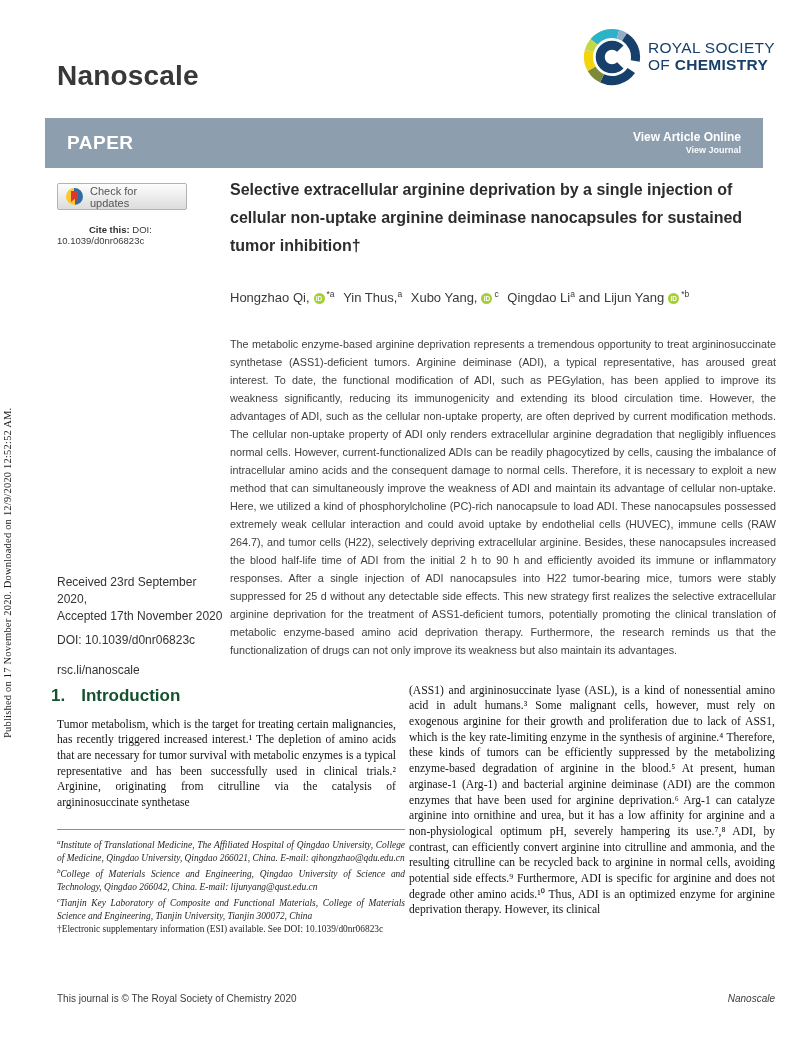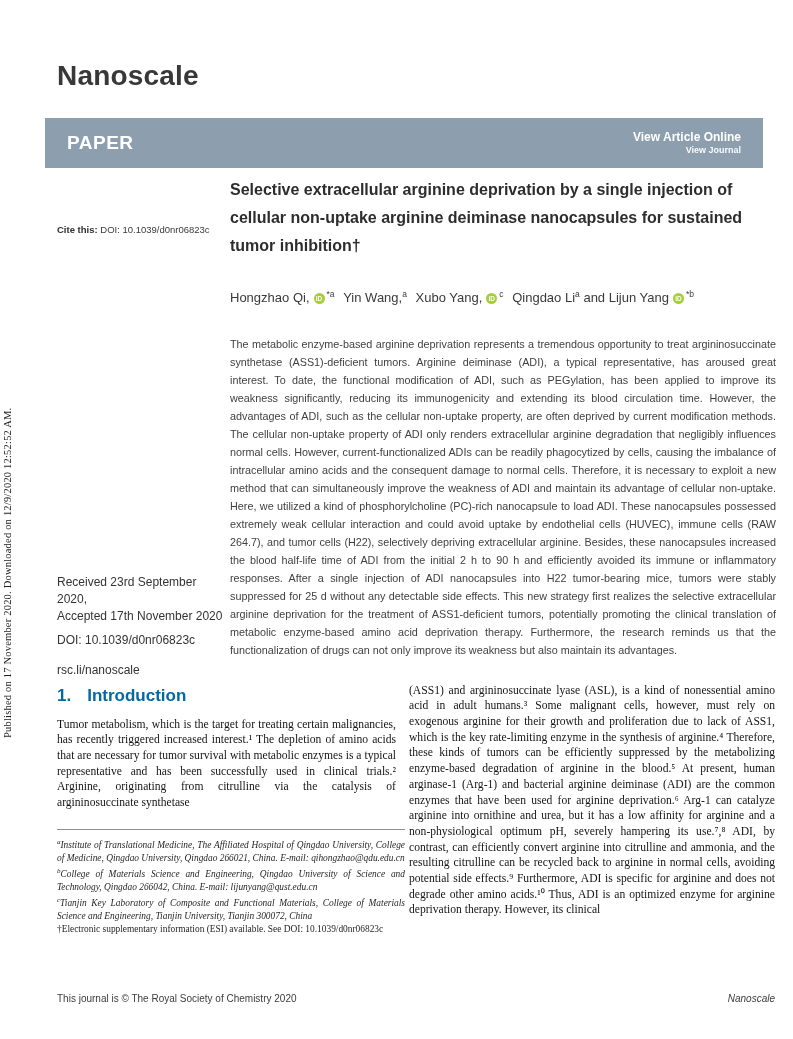--- a/index.html
+++ b/index.html
@@ -30,40 +30,40 @@
   .cfu-button{position:absolute;left:57px;top:183px;width:130px;height:27px;
               border:1px solid #b3b3b3;border-radius:2px;
               background:linear-gradient(#fdfdfd,#dcdcdc);display:flex;align-items:center;
               gap:7px;padding:0 8px;box-sizing:border-box;cursor:pointer;}
   .cfu-label{font-size:11px;color:#555;}
   .cm-icon{position:relative;width:17px;height:17px;border-radius:50%;flex:0 0 17px;
            background:conic-gradient(#2e6ca5 0 50%,#ffc62e 50% 100%);}
   .cm-book{position:absolute;left:5px;top:3px;width:7px;height:11px;background:#d8382e;
            clip-path:polygon(0 0,100% 0,100% 100%,50% 72%,0 100%);}
   .cite-line{position:absolute;left:57px;top:224px;width:172px;font-size:9.5px;color:#3a3a3a;}
-  .cite-line b{color:#2f2f2f;}
+  .cite-line b{color:#2f2f2f;margin-left:32px;}
   
   .title-block{position:absolute;left:230px;top:176px;width:546px;}
   .article-title{margin:0;font-size:16px;line-height:28px;font-weight:700;color:#2d2d2d;}
   .byline{position:absolute;left:230px;top:289px;width:546px;font-size:13px;color:#3a3a3a;}
   .byline .name.gap{margin-left:5px;}
   .byline .sup{font-size:8.5px;vertical-align:super;}
   .orcid{display:inline-flex;align-items:center;justify-content:center;width:11px;height:11px;
          border-radius:50%;background:#a6ce39;color:#fff;font-size:6.5px;font-weight:700;
          margin:0 2px 0 4px;vertical-align:1px;cursor:pointer;}
   
   .abstract{position:absolute;left:230px;top:324px;width:546px;font-size:10.8px;
             line-height:18px;text-align:justify;color:#3f3f3f;}
   
   .dates{position:absolute;left:57px;top:574px;width:168px;font-size:12px;color:#333;
          line-height:1.42;}
   .dates .doi{margin-top:7px;}
   .dates .rsclink{margin-top:13px;color:#333;text-decoration:none;display:inline-block;cursor:pointer;}
   
-  .intro-heading{position:absolute;left:57px;top:669px;font-size:17px;color:#0369a1;}
+  .intro-heading{position:absolute;left:51px;top:669px;font-size:17px;color:#14532d;}
   .intro-heading .hnum{margin-right:16px;}
   .bodytext{font-family:"Liberation Serif",serif;font-size:11.6px;line-height:15.7px;
             text-align:justify;color:#141414;}
   .col-left{position:absolute;left:57px;top:705px;width:339px;}
   .col-right{position:absolute;left:409px;top:671px;width:366px;}
   
   .footnotes{position:absolute;left:57px;top:829px;width:348px;border-top:1px solid #8f8f8f;
              padding-top:6px;font-family:Liberation Serif, serif;font-size:9.4px;
              line-height:12.9px;color:#1f1f1f;text-align:justify;}
   .footnotes .fn{font-style:italic;}
@@ -76,43 +76,65 @@
 </style>
 </head>
 <body>
 
 <div class="page">
 
   <div class="rotated">Published on 17 November 2020. Downloaded on 12/9/2020 12:52:52 AM.</div>
 
   <header class="masthead">
     <h1 class="journal-name">Nanoscale</h1>
+    <div class="rsc-logo">
+      <svg width="58" height="58" viewBox="0 0 64 64">
+        <path d="M 12.1 15.3 A 26 26 0 0 1 38.7 6.9" fill="none" stroke="#2db3c7" stroke-width="10"></path>
+        <path d="M 38.7 6.9 A 26 26 0 0 1 45.8 9.9" fill="none" stroke="#92aec6" stroke-width="10"></path>
+        <path d="M 45.8 9.9 A 26 26 0 0 1 57.6 36.5" fill="none" stroke="#173f6b" stroke-width="10"></path>
+        <path d="M 53.3 46.9 A 26 26 0 0 1 21.0 55.6" fill="none" stroke="#173f6b" stroke-width="10"></path>
+        <path d="M 21.0 55.6 A 26 26 0 0 1 9.5 45.0" fill="none" stroke="#7d8a39" stroke-width="10"></path>
+        <path d="M 9.5 45.0 A 26 26 0 0 1 6.9 25.3" fill="none" stroke="#f2d410" stroke-width="10"></path>
+        <path d="M 6.9 25.3 A 26 26 0 0 1 12.1 15.3" fill="none" stroke="#c3d944" stroke-width="10"></path>
+        <path d="M 41.2 41.2 A 13 13 0 1 1 41.2 22.8" fill="none" stroke="#173f6b" stroke-width="10"></path>
+      </svg>
+      <div class="rsc-logo-text">
+        <div>ROYAL SOCIETY</div>
+        <div><span>OF </span><b>CHEMISTRY</b></div>
+      </div>
+    </div>
   </header>
 
   <div class="banner">
     <span class="banner-type">PAPER</span>
     <div class="banner-links">
       <a class="vao">View Article Online</a>
       <a class="vj">View Journal</a>
     </div>
   </div>
 
+  <div class="cfu-button">
+    <span class="cm-icon">
+        <span class="cm-book"></span>
+      </span>
+    <span class="cfu-label">Check for updates</span>
+  </div>
 
   <div class="cite-line">
     <b>Cite this:</b>
     <span>DOI: 10.1039/d0nr06823c</span>
   </div>
 
   <div class="title-block">
     <h2 class="article-title">Selective extracellular arginine deprivation by a single injection of cellular non-uptake arginine deiminase nanocapsules for sustained tumor inhibition†</h2>
   </div>
 
   <div class="byline">
     <span class="name">Hongzhao Qi,</span><span class="orcid">iD</span><span class="sup">*a</span>
-    <span class="name gap">Yin Wang,</span><span class="sup">a</span>
+    <span class="name gap">Yin Thus,</span><span class="sup">a</span>
     <span class="name gap">Xubo Yang,</span><span class="orcid">iD</span><span class="sup">c</span>
     <span class="name gap">Qingdao Li</span><span class="sup">a</span><span> and </span>
     <span class="name">Lijun Yang</span><span class="orcid">iD</span><span class="sup">*b</span>
   </div>
 
   <p class="abstract">The metabolic enzyme-based arginine deprivation represents a tremendous opportunity to treat argininosuccinate synthetase (ASS1)-deficient tumors. Arginine deiminase (ADI), a typical representative, has aroused great interest. To date, the functional modification of ADI, such as PEGylation, has been applied to improve its weakness significantly, reducing its immunogenicity and extending its blood circulation time. However, the advantages of ADI, such as the cellular non-uptake property, are often deprived by current modification methods. The cellular non-uptake property of ADI only renders extracellular arginine degradation that negligibly influences normal cells. However, current-functionalized ADIs can be readily phagocytized by cells, causing the imbalance of intracellular amino acids and the consequent damage to normal cells. Therefore, it is necessary to exploit a new method that can simultaneously improve the weakness of ADI and maintain its advantage of cellular non-uptake. Here, we utilized a kind of phosphorylcholine (PC)-rich nanocapsule to load ADI. These nanocapsules possessed extremely weak cellular interaction and could avoid uptake by endothelial cells (HUVEC), immune cells (RAW 264.7), and tumor cells (H22), selectively depriving extracellular arginine. Besides, these nanocapsules increased the blood half-life time of ADI from the initial 2 h to 90 h and efficiently avoided its immune or inflammatory responses. After a single injection of ADI nanocapsules into H22 tumor-bearing mice, tumors were stably suppressed for 25 d without any detectable side effects. This new strategy first realizes the selective extracellular arginine deprivation for the treatment of ASS1-deficient tumors, potentially promoting the clinical translation of metabolic enzyme-based amino acid deprivation therapy. Furthermore, the research reminds us that the functionalization of drugs can not only improve its weakness but also maintain its advantages.</p>
 
   <div class="dates">
     <div>Received 23rd September 2020,</div>
     <div>Accepted 17th November 2020</div>

